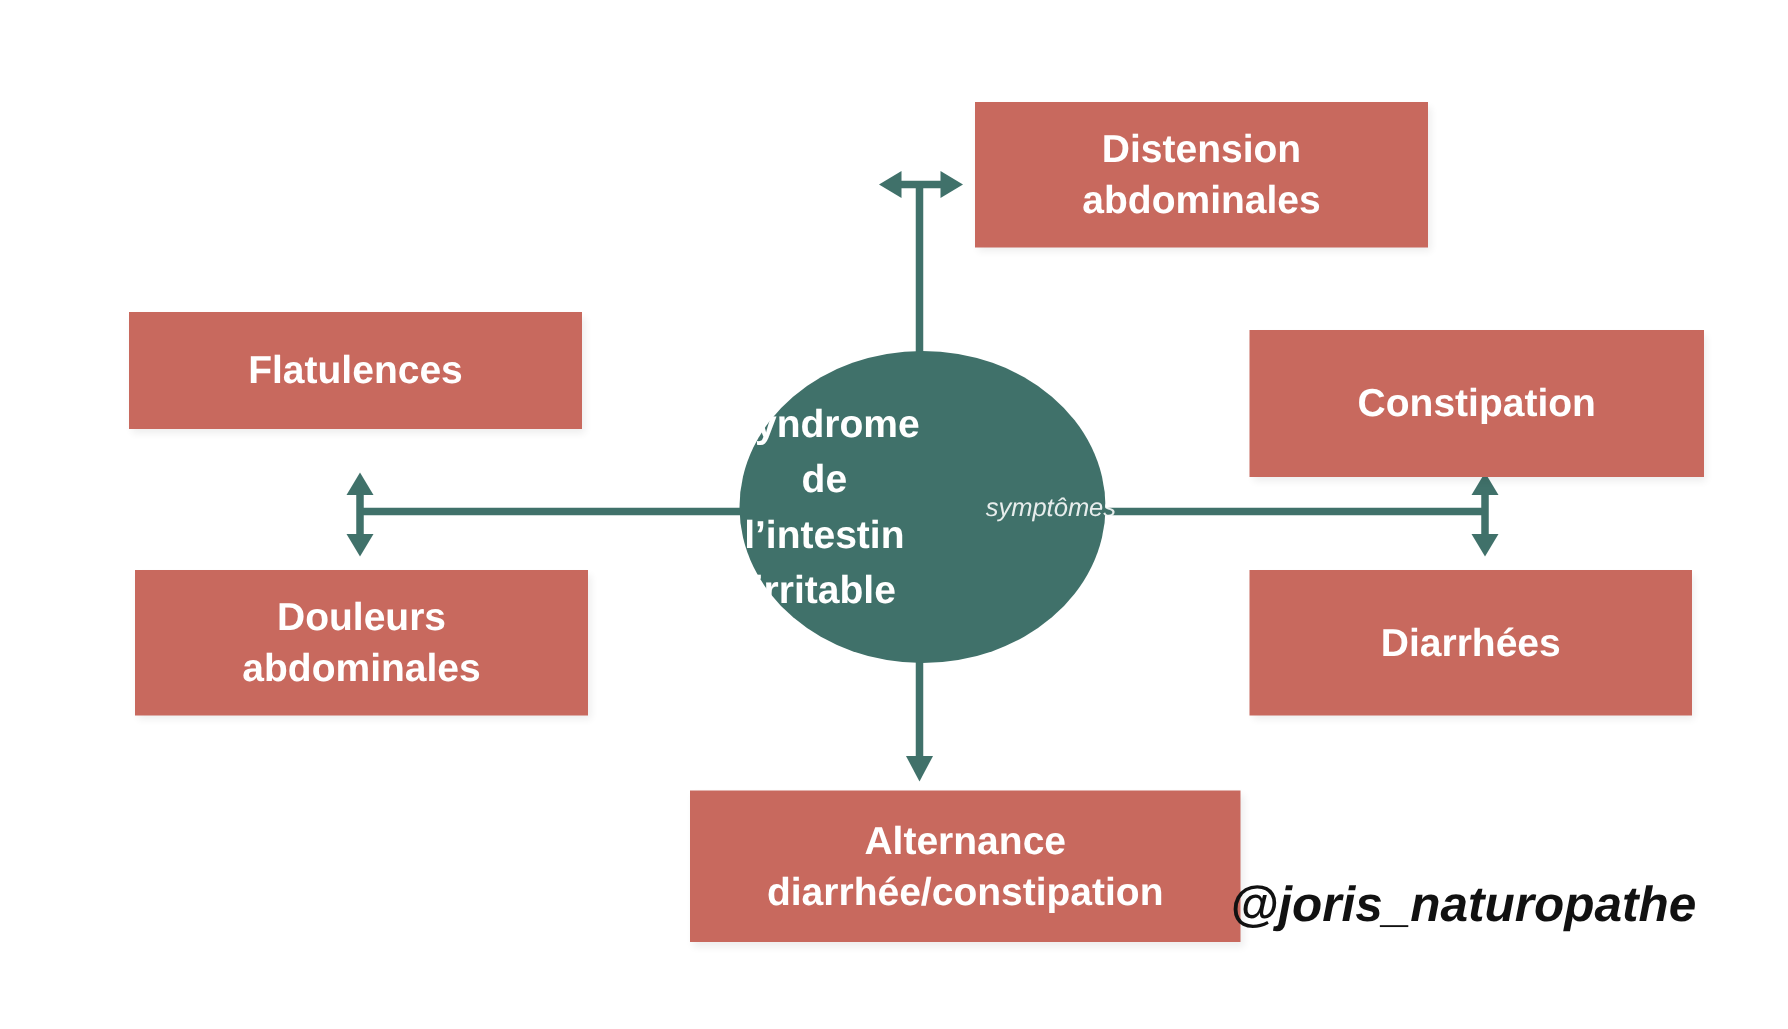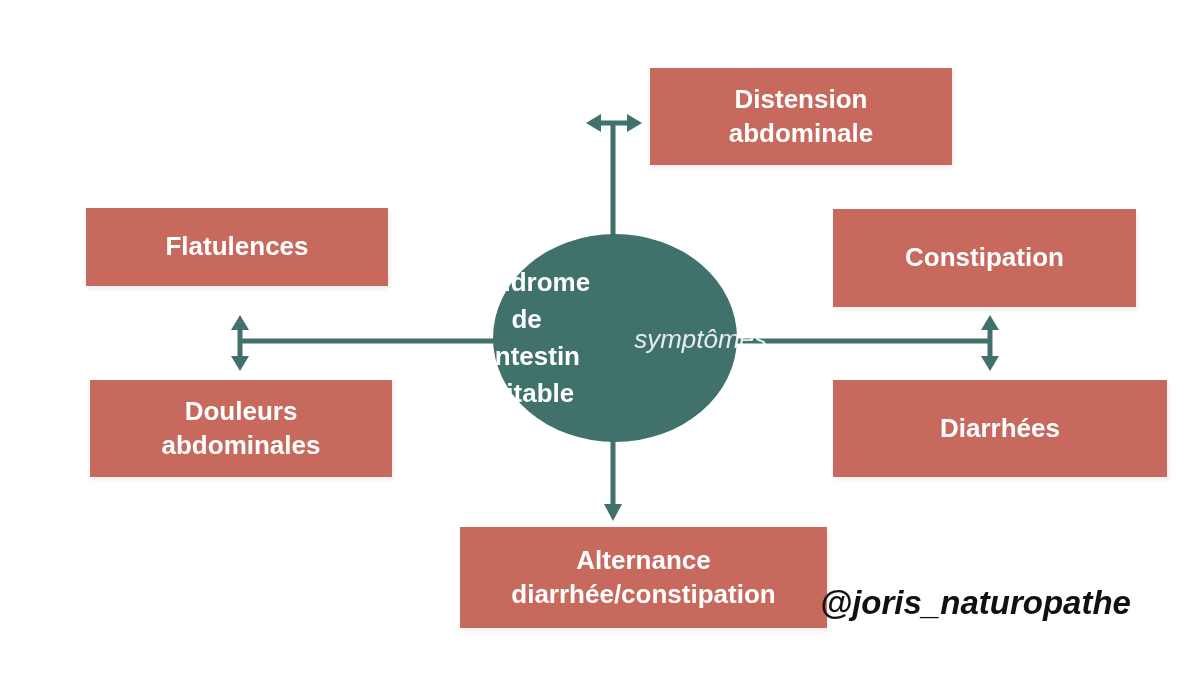--- a/index.html
+++ b/index.html
@@ -48,43 +48,43 @@
     text-align: center;
   }
   .center-circle .title {
     font-weight: bold;
     font-size: 26px;
     line-height: 1.42;
     white-space: pre-line;
   }
   .center-circle .subtitle {
     font-style: italic;
-    font-size: 26px;
+    font-size: 17px;
     margin-top: 2px;
     opacity: 0.88;
     margin-left: 44px;
   }
   .watermark {
     position: absolute;
     z-index: 2;
     left: 820px; top: 584px;
     width: 330px;
     color: var(--watermark, #111111);
     font-weight: bold;
     font-size: 33px;
     letter-spacing: 0px;
     font-style: italic;
   }
   
   .box-ballonnements { left: 269px; top: 68px;  width: 298px; height: 97px; }
   .box-distension    { left: 650px; top: 68px;  width: 302px; height: 97px; }
   .box-flatulences   { left: 86px;  top: 208px; width: 302px; height: 78px; }
   .box-douleurs      { left: 90px;  top: 380px; width: 302px; height: 97px; text-align: center; }
-  .box-constipation  { left: 833px; top: 209px; width: 303px; height: 98px; }
-  .box-diarrhees     { left: 833px; top: 380px; width: 334px; height: 97px; }
+  .box-constipation  { left: 833px; top: 220px; width: 303px; height: 98px; }
+  .box-diarrhees     { left: 833px; top: 380px; width: 295px; height: 97px; }
   .box-alternance    { left: 460px; top: 527px; width: 367px; height: 101px; }
 </style>
 </head>
 <body>
 
 <div class="canvas">
 
   <svg class="arrows-layer" width="1192" height="686" viewBox="0 0 1192 686">
 
     <line class="stem" x1="613" y1="123" x2="613" y2="260"></line>
@@ -103,21 +103,21 @@
     <polygon class="head" points="990,315 981,330 999,330"></polygon>
     <polygon class="head" points="990,371 981,356 999,356"></polygon>
 
     <line class="stem" x1="613" y1="425" x2="613" y2="506"></line>
     <polygon class="head" points="613,521 604,504 622,504"></polygon>
   </svg>
 
 
   <div class="sym-box box-distension">
     <span class="label">Distension
-abdominale</span>
+abdominales</span>
   </div>
 
   <div class="sym-box box-flatulences">
     <span class="label">Flatulences</span>
   </div>
 
   <div class="sym-box box-douleurs">
     <span class="label">Douleurs
 abdominales</span>
   </div>

